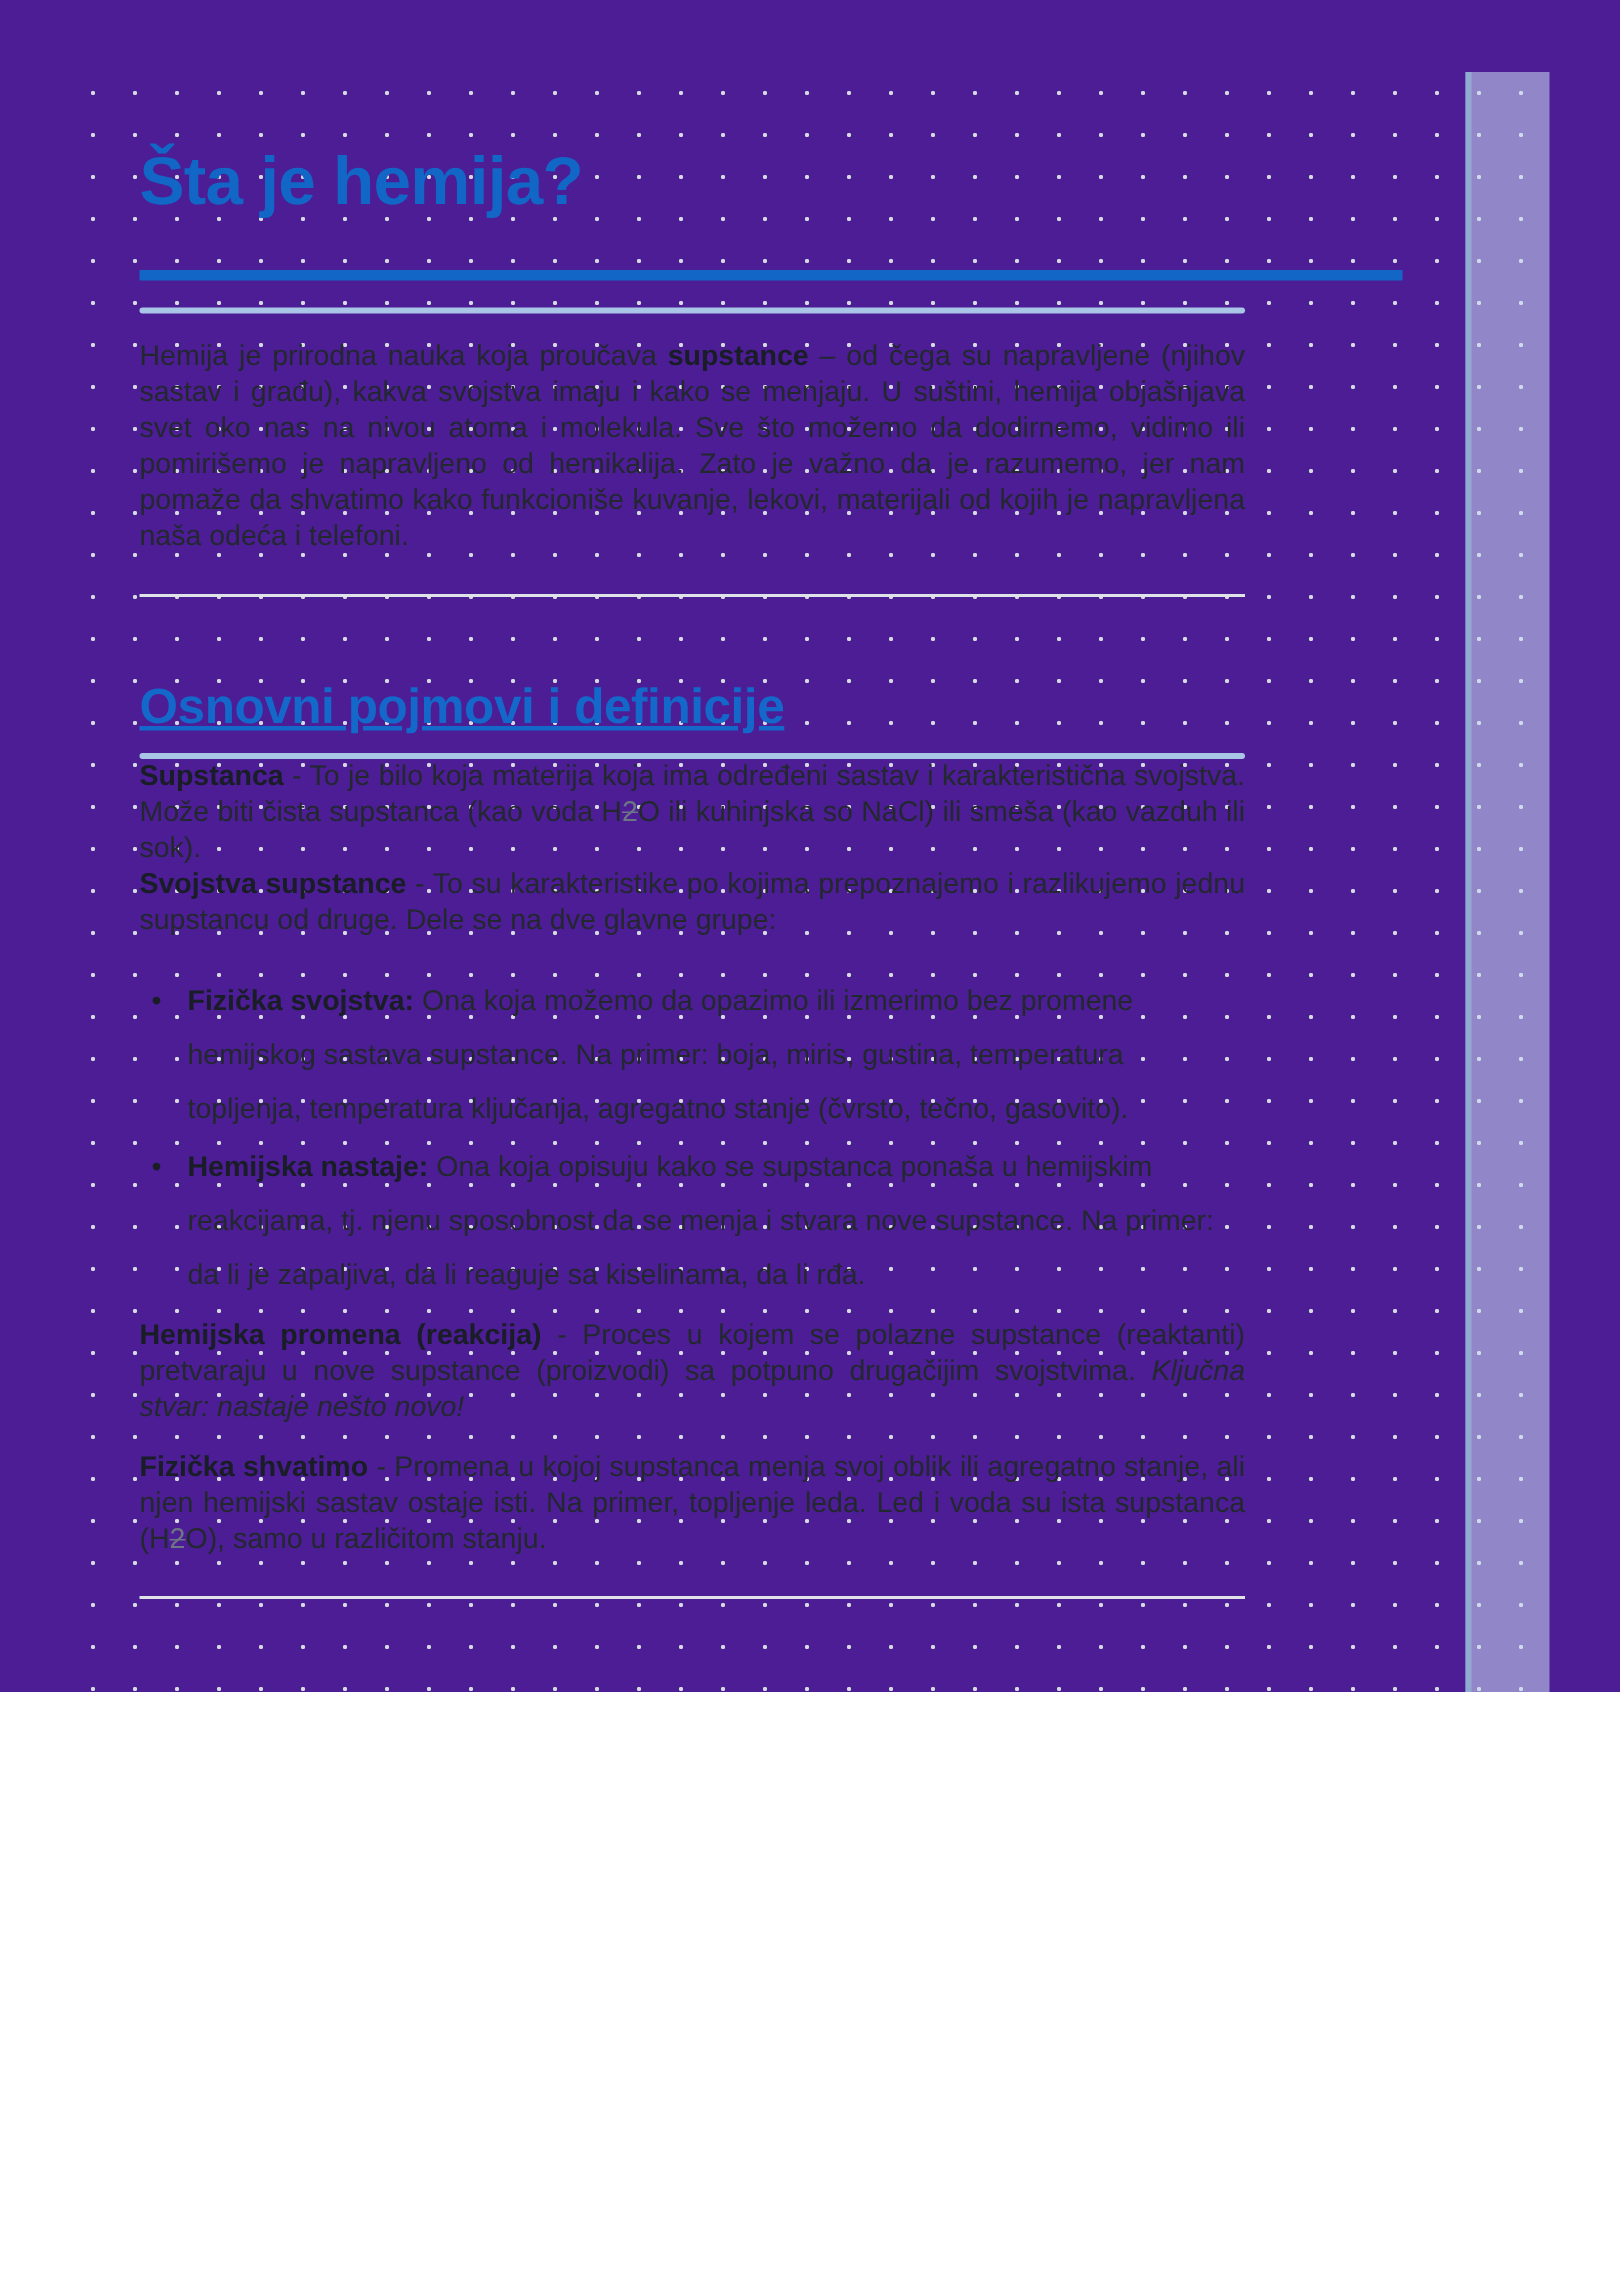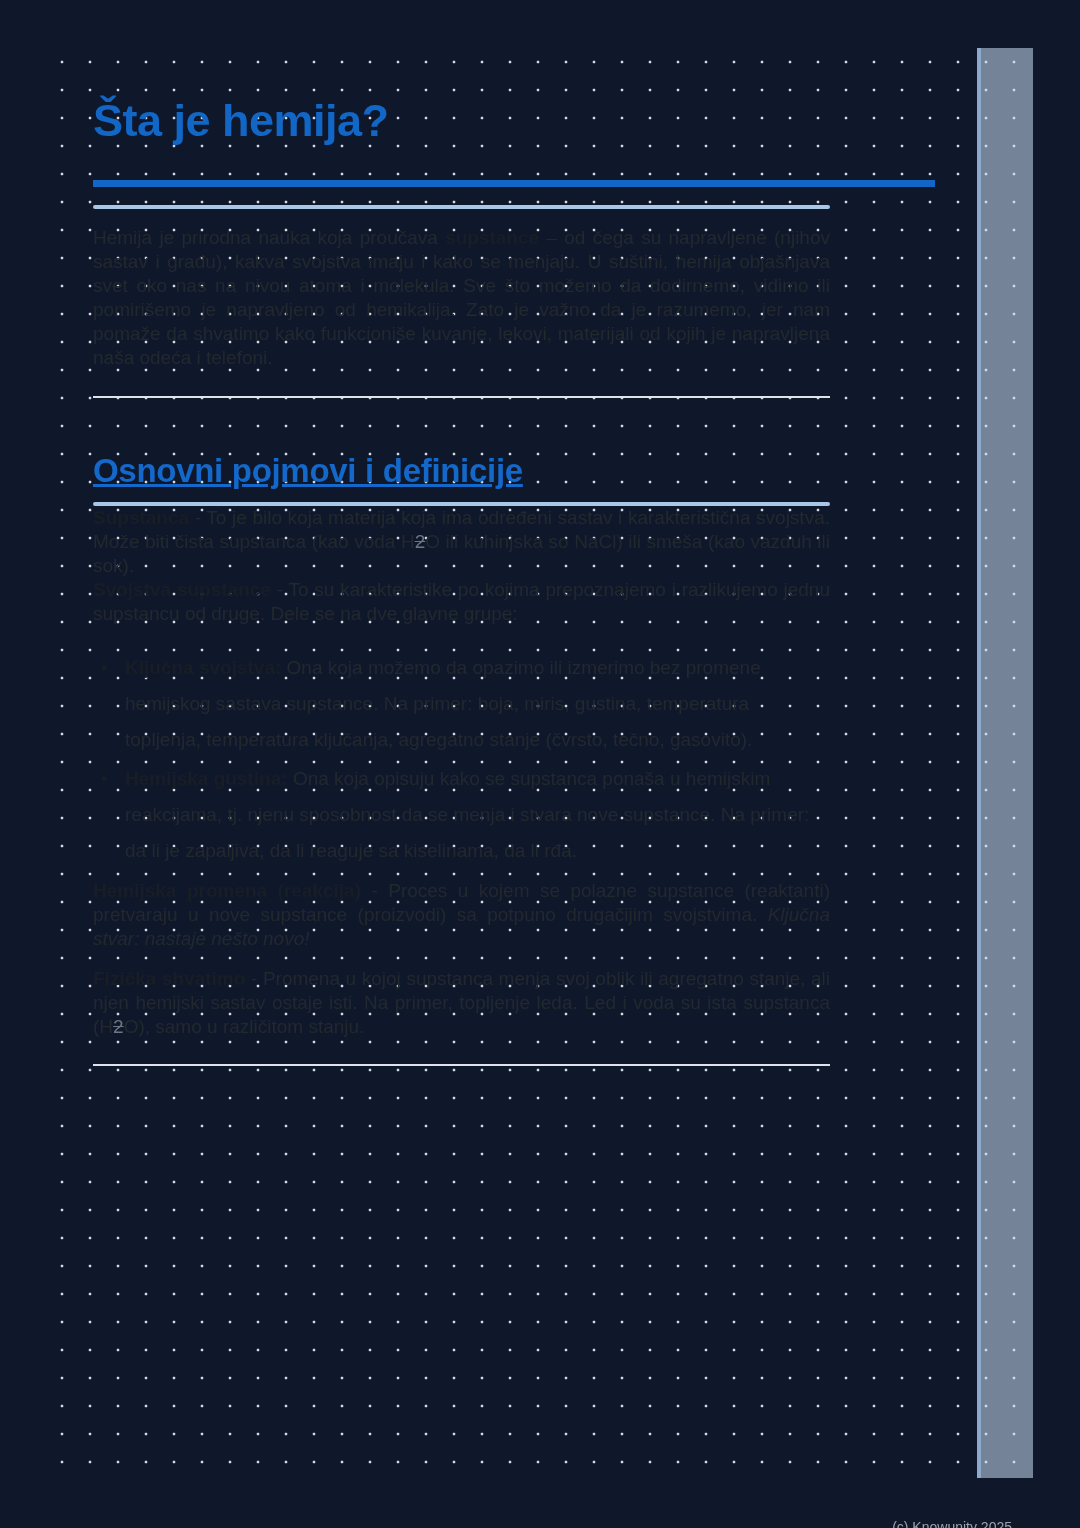--- a/index.html
+++ b/index.html
@@ -3,21 +3,21 @@
 <meta charset="utf-8">
 <style>
   * { box-sizing: border-box; }
   html, body {
     margin: 0; padding: 0;
     width: 1080px; height: 1528px;
     background: #ffffff;
     font-family: "Liberation Sans", sans-serif;
     -webkit-font-smoothing: antialiased;
   }
-  .page { position: relative; width: 1080px; height: 1528px; overflow: hidden; background: #0f172a; }
+  .page { position: relative; width: 1080px; height: 1128px; overflow: hidden; background: #4c1d95; }
 
   
   .sheet {
     position: absolute; left: 48px; top: 48px;
     width: 987px; height: 1430px;
     background-image: radial-gradient(circle, #d5d9e1 1.2px, rgba(0,0,0,0) 1.7px);
     background-size: 28px 28px;
     background-position: 0 0;
   }
 
@@ -127,22 +127,22 @@
       <div class="section-divider"></div>
 
       <h2 class="section-heading second">Osnovni pojmovi i definicije</h2>
       <div class="heading-underline second"></div>
 
       <p class="term-para"><span class="b">Supstanca</span><span> - To je bilo koja materija koja ima određeni sastav i karakteristična svojstva. Može biti čista supstanca (kao voda H</span><s class="sub">2</s><span>O ili kuhinjska so NaCl) ili smeša (kao vazduh ili sok).</span></p>
 
       <p class="term-para"><span class="b">Svojstva supstance</span><span> - To su karakteristike po kojima prepoznajemo i razlikujemo jednu supstancu od druge. Dele se na dve glavne grupe:</span></p>
 
       <ul class="bullet-list">
-        <li><span class="bullet-dot">•</span><span class="b">Ključna svojstva:</span><span> Ona koja možemo da opazimo ili izmerimo bez promene hemijskog sastava supstance. Na primer: boja, miris, gustina, temperatura topljenja, temperatura ključanja, agregatno stanje (čvrsto, tečno, gasovito).</span></li>
-        <li><span class="bullet-dot">•</span><span class="b">Hemijska gustina:</span><span> Ona koja opisuju kako se supstanca ponaša u hemijskim reakcijama, tj. njenu sposobnost da se menja i stvara nove supstance. Na primer: da li je zapaljiva, da li reaguje sa kiselinama, da li rđa.</span></li>
+        <li><span class="bullet-dot">•</span><span class="b">Fizička svojstva:</span><span> Ona koja možemo da opazimo ili izmerimo bez promene hemijskog sastava supstance. Na primer: boja, miris, gustina, temperatura topljenja, temperatura ključanja, agregatno stanje (čvrsto, tečno, gasovito).</span></li>
+        <li><span class="bullet-dot">•</span><span class="b">Hemijska nastaje:</span><span> Ona koja opisuju kako se supstanca ponaša u hemijskim reakcijama, tj. njenu sposobnost da se menja i stvara nove supstance. Na primer: da li je zapaljiva, da li reaguje sa kiselinama, da li rđa.</span></li>
       </ul>
 
       <p class="after-bullets"><span class="b">Hemijska promena (reakcija)</span><span> - Proces u kojem se polazne supstance (reaktanti) pretvaraju u nove supstance (proizvodi) sa potpuno drugačijim svojstvima. </span><span class="it">Ključna stvar: nastaje nešto novo!</span></p>
 
       <p class="term-para last"><span class="b">Fizička shvatimo</span><span> - Promena u kojoj supstanca menja svoj oblik ili agregatno stanje, ali njen hemijski sastav ostaje isti. Na primer, topljenje leda. Led i voda su ista supstanca (H</span><s class="sub">2</s><span>O), samo u različitom stanju.</span></p>
 
       <div class="section-divider bottom"></div>
 
     </div>
   </div>

